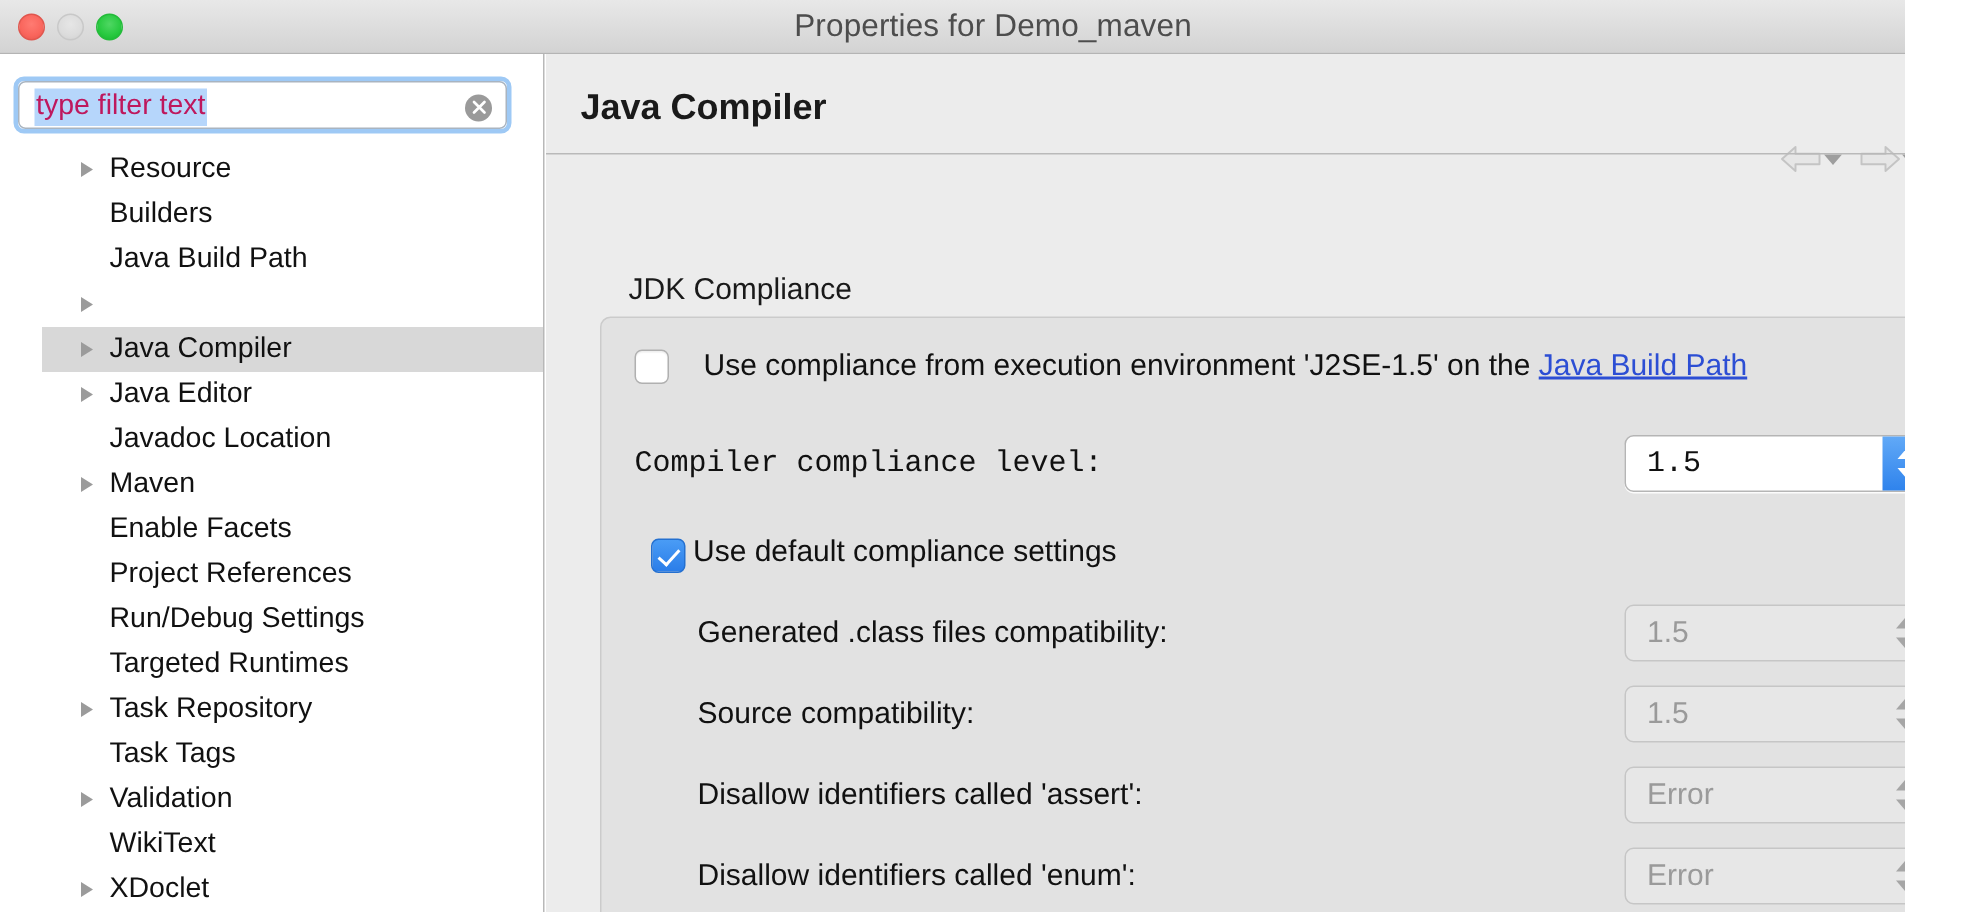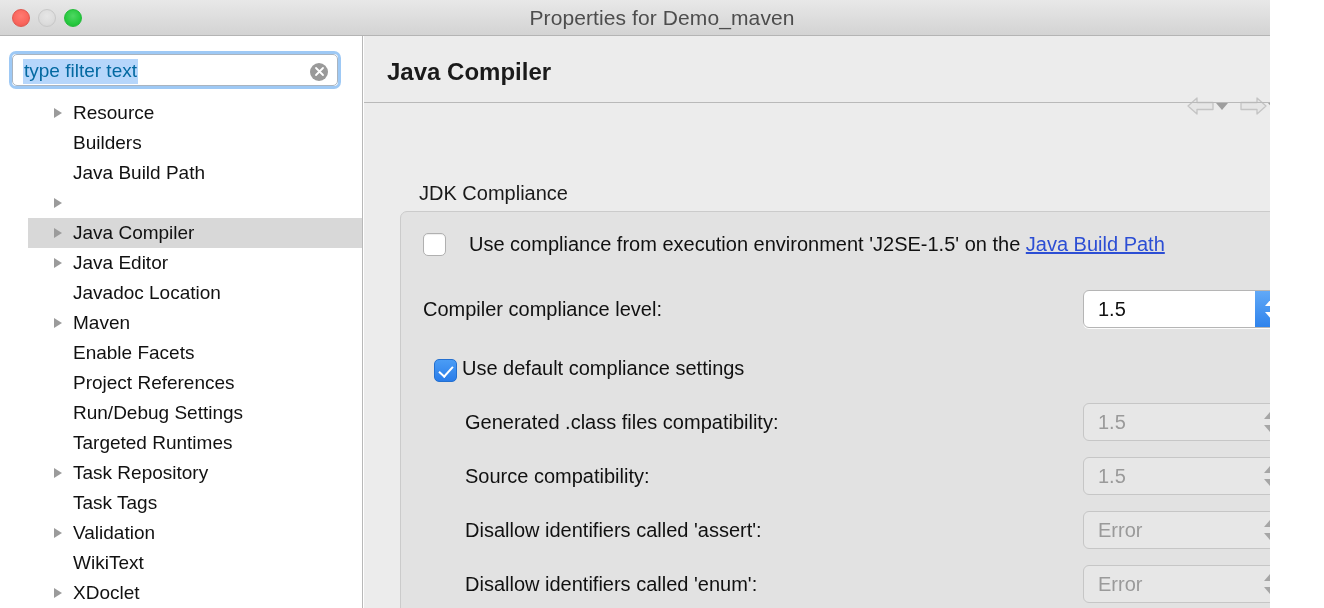--- a/index.html
+++ b/index.html
@@ -88,21 +88,21 @@
     width: 326px; height: 32px;
     background: #ffffff;
     border: 1px solid #a9b4c0;
     border-radius: 5px;
     box-sizing: border-box;
   }
   #filter-value {
     position: absolute;
     left: 10px; top: 4px;
     font-size: 19px;
-    color: #0369a1;
+    color: #be185d;
     background: #b6d6fb;
     padding: 1px 1px 2px 1px;
     white-space: nowrap;
   }
   #filter-clear {
     position: absolute;
     right: 9px; top: 8px;
     width: 18px; height: 18px;
     border-radius: 50%;
     background: #9a9a9a;
@@ -500,21 +500,21 @@
 
     <div id="group-box">
 
       <div class="gb-row" style="top:14px;">
         <div id="exec-env-checkbox" class="checkbox off"></div>
         <div id="exec-env-label">
           <span>Use compliance from execution environment 'J2SE-1.5' on the </span><span id="build-path-link">Java Build Path</span>
         </div>
       </div>
 
-      <div class="gb-row" style="top:78px;">
+      <div class="gb-row" style="top:78px;font-family:Liberation Mono, monospace;">
         <div class="gb-label indent1">Compiler compliance level:</div>
         <div class="combo enabled" style="top:0;">
           <span class="combo-value">1.5</span>
           <span class="stepper">
             <span class="chev up"></span>
             <span class="chev down"></span>
           </span>
         </div>
       </div>
 

